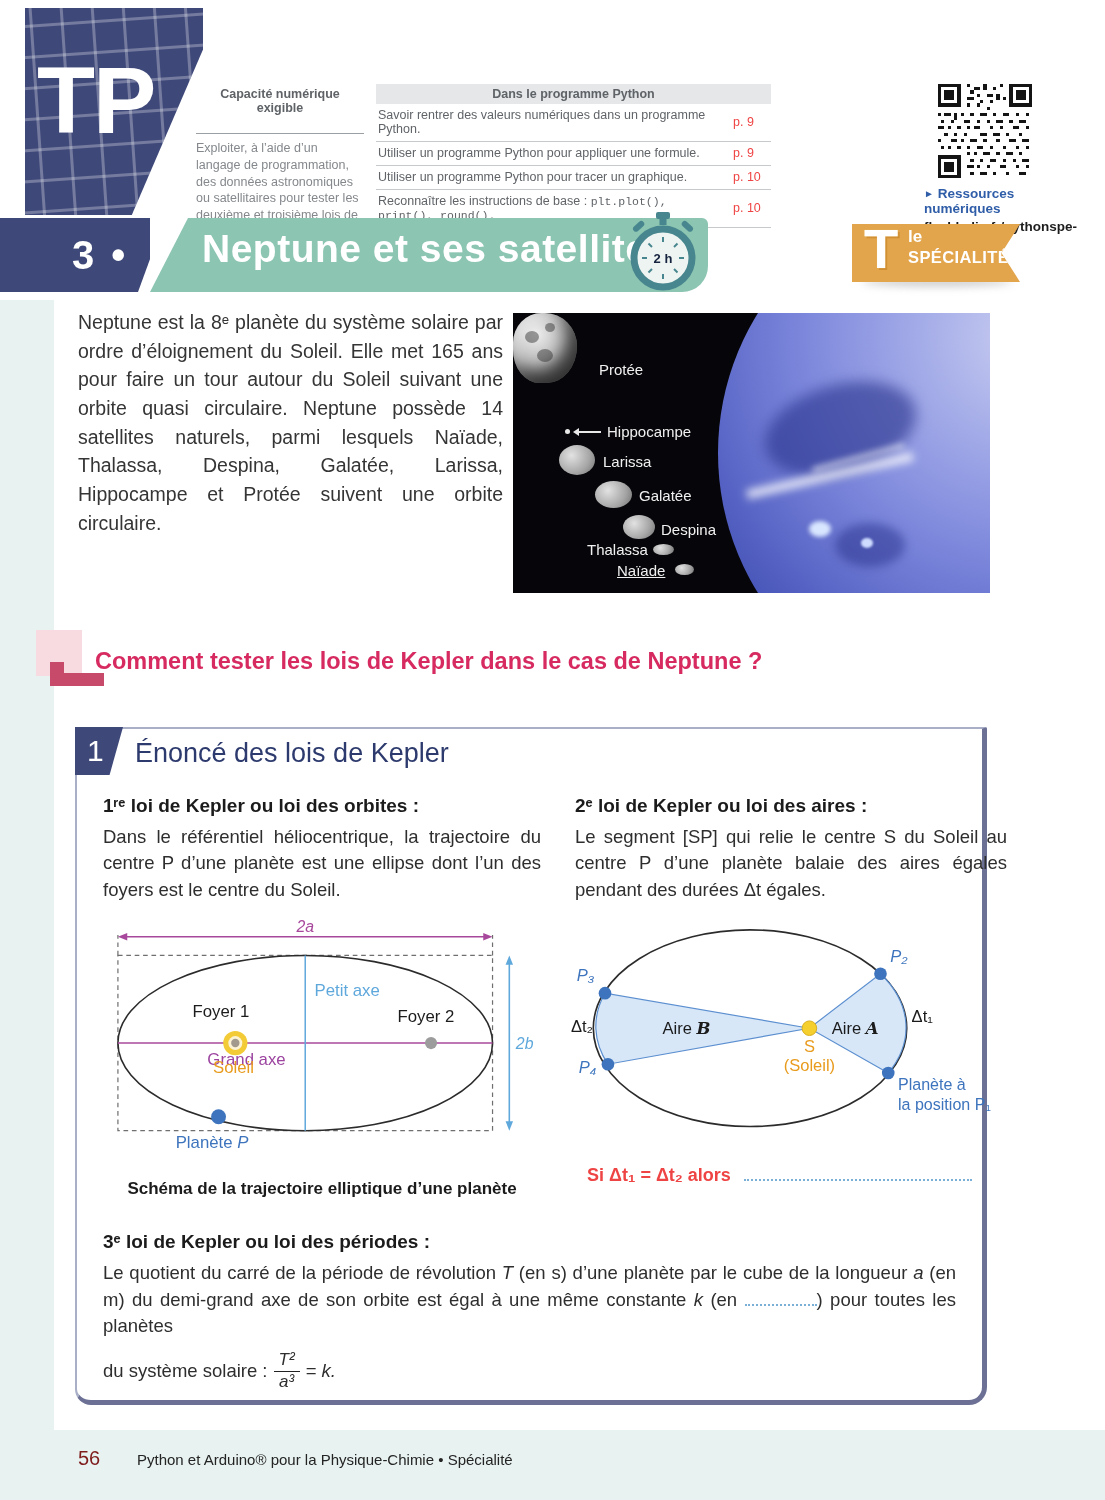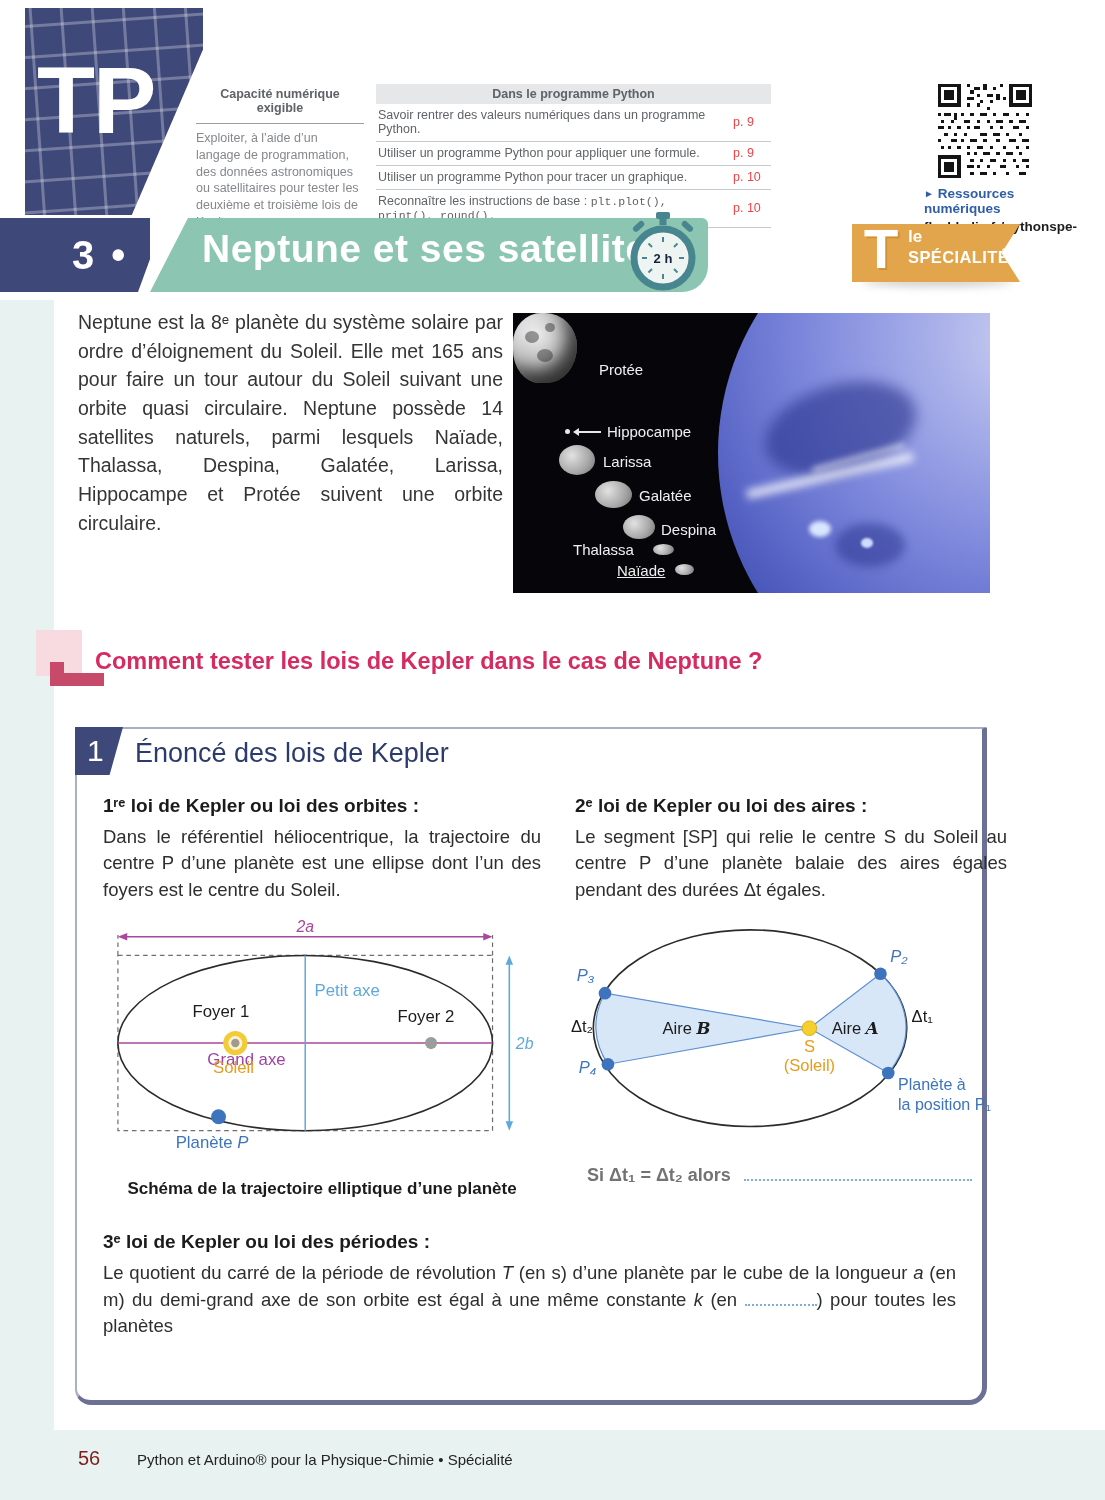--- a/index.html
+++ b/index.html
@@ -15,21 +15,21 @@
     clip-path:polygon(0 0,100% 0,100% 20%,60% 100%,0 100%);}
   .tp-logo .grid{position:absolute;inset:-20px;transform:rotate(-4deg);
     background-image:linear-gradient(rgba(255,255,255,.28) 3px,transparent 3px),
       linear-gradient(90deg,rgba(255,255,255,.28) 3px,transparent 3px);
     background-size:31px 31px;}
   .tp-logo .tp-text{position:absolute;left:12px;top:38px;font-size:95px;font-weight:bold;color:#fff;letter-spacing:-2px;}
 
   
   .prog-table{left:196px;top:84px;width:575px;display:flex;gap:12px;font-size:12.5px;}
   .pt-col1{width:168px;}
-  .pt-col1 .pt-h{font-weight:bold;color:#5f6367;text-align:center;padding:3px 0 8px;border-bottom:1px solid #9aa0a4;}
+  .pt-col1 .pt-h{font-weight:bold;color:#5f6367;text-align:center;padding:3px 0 18px;border-bottom:1px solid #9aa0a4;}
   .pt-col1 .pt-cap{color:#84888c;line-height:1.34;padding-top:6px;}
   .pt-col2{flex:1;}
   .pt-col2 .pt-h{font-weight:bold;color:#5f6367;text-align:center;background:#e5e7e9;padding:3px 0;}
   .pt-row{display:flex;align-items:center;border-bottom:1px solid #c7cacd;color:#606468;padding:4px 2px 5px;}
   .pt-row .txt{flex:1;}
   .pt-row .code{font-family:"Liberation Mono","DejaVu Sans Mono",monospace;font-size:11.5px;}
   .pt-row .pg{width:36px;text-align:left;color:#ef4444;margin-left:6px;}
 
   
   .qr-wrap{left:924px;top:84px;width:160px;}
@@ -103,21 +103,21 @@
     display:flex;align-items:center;padding-left:12px;box-sizing:border-box;}
   .sec-title{position:absolute;left:58px;top:9px;color:#2d3a6d;font-weight:normal;font-size:27px;}
   .sec-content{margin-top:66px;display:flex;gap:34px;}
   .col1{width:438px;}
   .col2{flex:1;}
   .law-title{font-weight:bold;font-size:19px;color:#1b1b1b;}
   .law-text{font-size:18.5px;line-height:1.43;text-align:justify;margin-top:7px;color:#2e2e2e;}
   .diagram1{margin-top:14px;}
   .caption{font-weight:bold;font-size:17px;text-align:center;margin-top:4px;color:#1b1b1b;}
   .diagram2{margin-top:22px;margin-left:-6px;}
-  .si-line{margin-top:14px;margin-left:12px;font-weight:bold;font-size:18px;color:#737373;}
+  .si-line{margin-top:14px;margin-left:12px;font-weight:bold;font-size:18px;color:#ef4444;}
   .dotted-blank{display:inline-block;border-bottom:2px dotted #7ab0d8;height:14px;vertical-align:baseline;}
   .law3{margin-top:32px;}
   .frac-line{margin-top:10px;font-size:18.5px;color:#2e2e2e;display:flex;align-items:center;}
   .frac{display:inline-flex;flex-direction:column;align-items:center;margin:0 6px;font-size:17px;}
   .frac .num{border-bottom:1.6px solid #222;padding:0 5px 1px;}
   .donnee{margin-top:20px;font-size:17.5px;color:#2e2e2e;}
   .donnee .dl{font-style:italic;}
 
   svg text{font-family:"Liberation Sans","DejaVu Sans",sans-serif;}
 </style>
@@ -231,21 +231,21 @@
 
   <div class="moon" style="left:46px;top:132px;width:36px;height:30px;"></div>
   <span class="mlabel" style="left:90px;top:140px;">Larissa</span>
 
   <div class="moon" style="left:82px;top:168px;width:37px;height:27px;"></div>
   <span class="mlabel" style="left:126px;top:174px;">Galatée</span>
 
   <div class="moon" style="left:110px;top:202px;width:32px;height:24px;"></div>
   <span class="mlabel" style="left:148px;top:208px;">Despina</span>
 
-  <span class="mlabel" style="left:60px;top:228px;">Thalassa</span>
+  <span class="mlabel" style="left:74px;top:228px;">Thalassa</span>
   <div class="moon" style="left:140px;top:231px;width:21px;height:11px;"></div>
 
   <span class="mlabel" style="left:104px;top:249px;text-decoration:underline;">Naïade</span>
   <div class="moon" style="left:162px;top:251px;width:19px;height:11px;"></div>
 </div>
 
 <div class="abs q-icon-bg"></div>
 <div class="abs q-icon-bracket"></div>
 <div class="abs question">Comment tester les lois de Kepler dans le cas de Neptune ?</div>
 
@@ -336,19 +336,27 @@
       <div class="si-line">
         <span>Si Δt₁ = Δt₂ alors</span>
         <span class="dotted-blank" style="width:228px;margin-left:8px;"></span>
       </div>
     </div>
   </div>
 
   <div class="law3">
     <div class="law-title">3ᵉ loi de Kepler ou loi des périodes :</div>
     <div class="law-text"><span>Le quotient du carré de la période de révolution </span><span class="it">T</span><span> (en s) d’une planète par le cube de la longueur </span><span class="it">a</span><span> (en m) du demi-grand axe de son orbite est égal à une même constante </span><span class="it">k</span><span> (en </span><span class="dotted-blank" style="width:72px;"></span><span>) pour toutes les planètes</span></div>
+    <div class="frac-line">
+      <span>du système solaire : </span>
+      <span class="frac">
+        <span class="num it">T²</span>
+        <span class="den it">a³</span>
+      </span>
+      <span class="it">= k.</span>
+    </div>
   </div>
 </div>
 
 <div class="abs footer">
   <span class="pg-num">56</span>
   <span class="ft-text">Python et Arduino® pour la Physique-Chimie • Spécialité</span>
 </div>
 
 </body></html>

